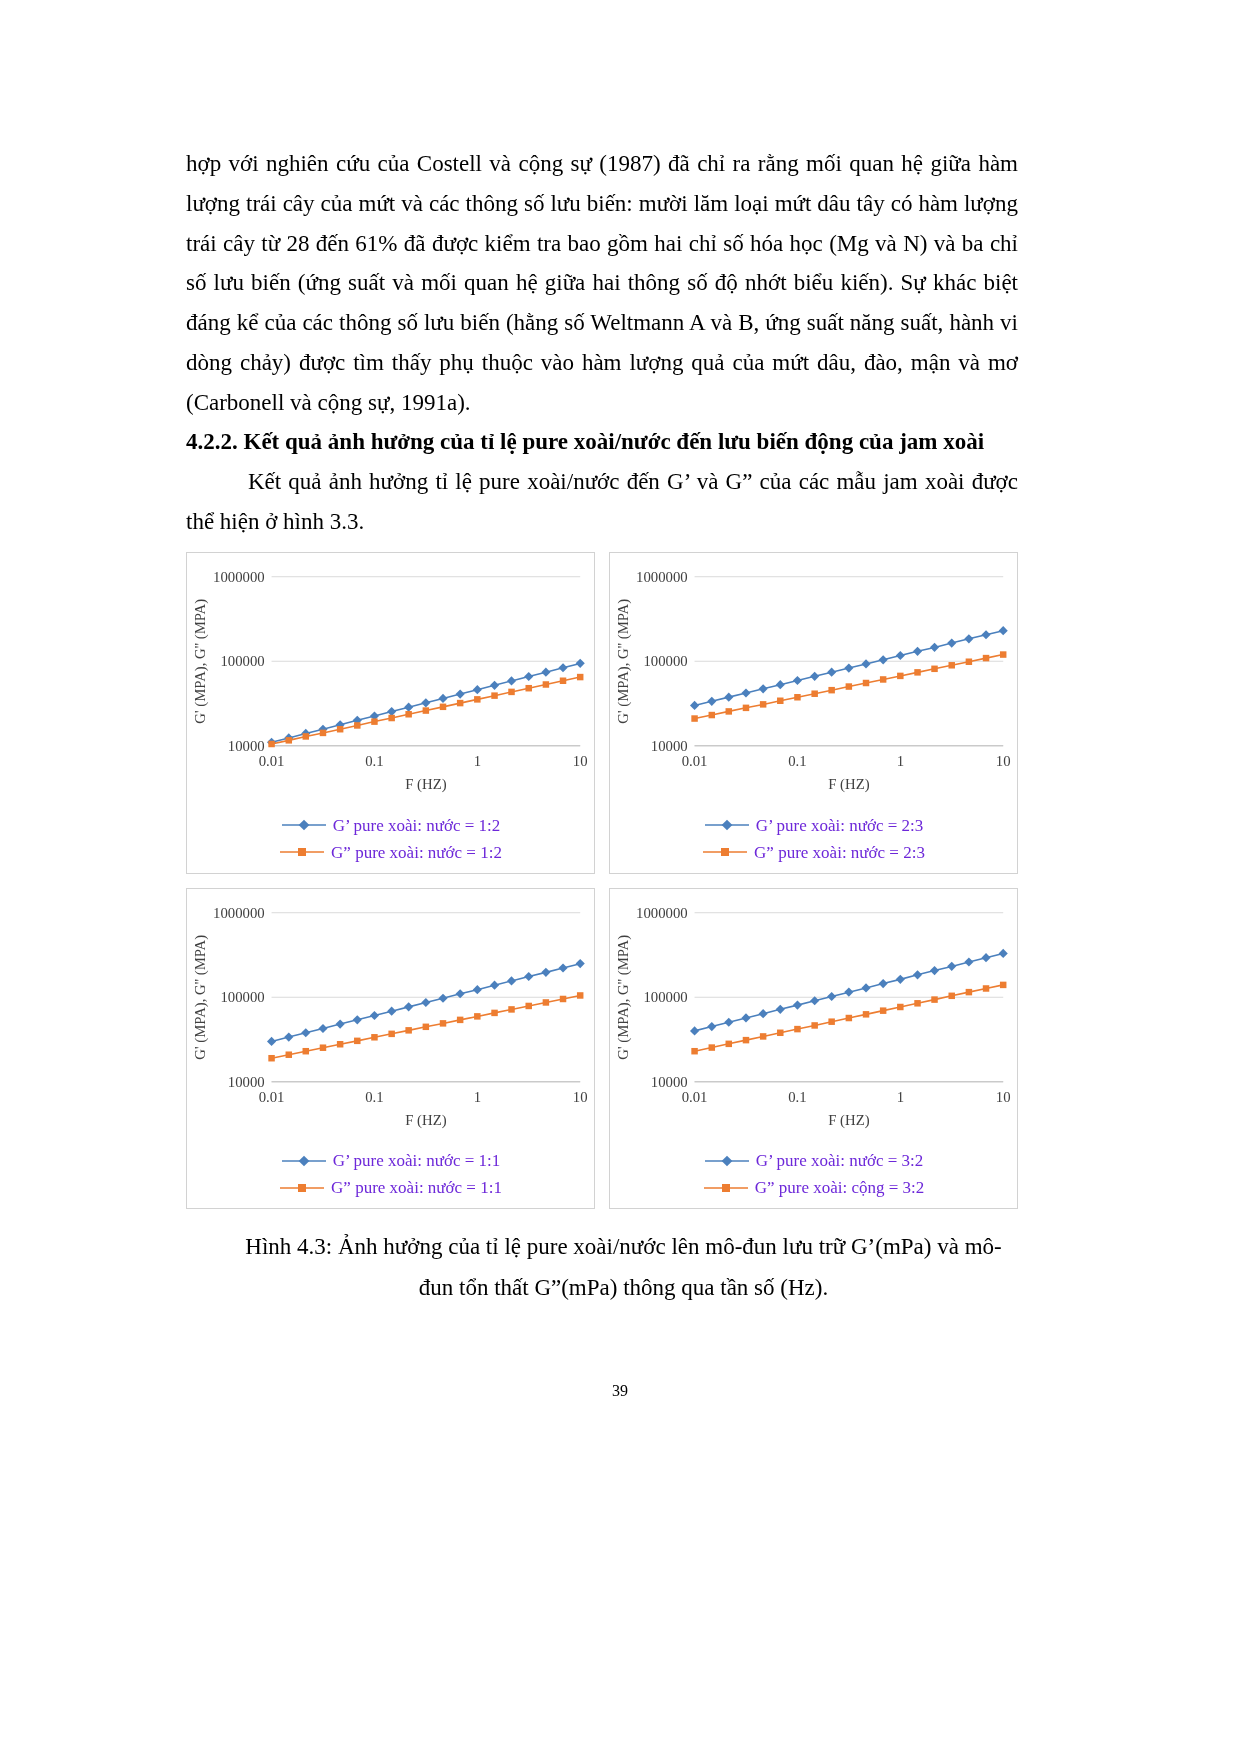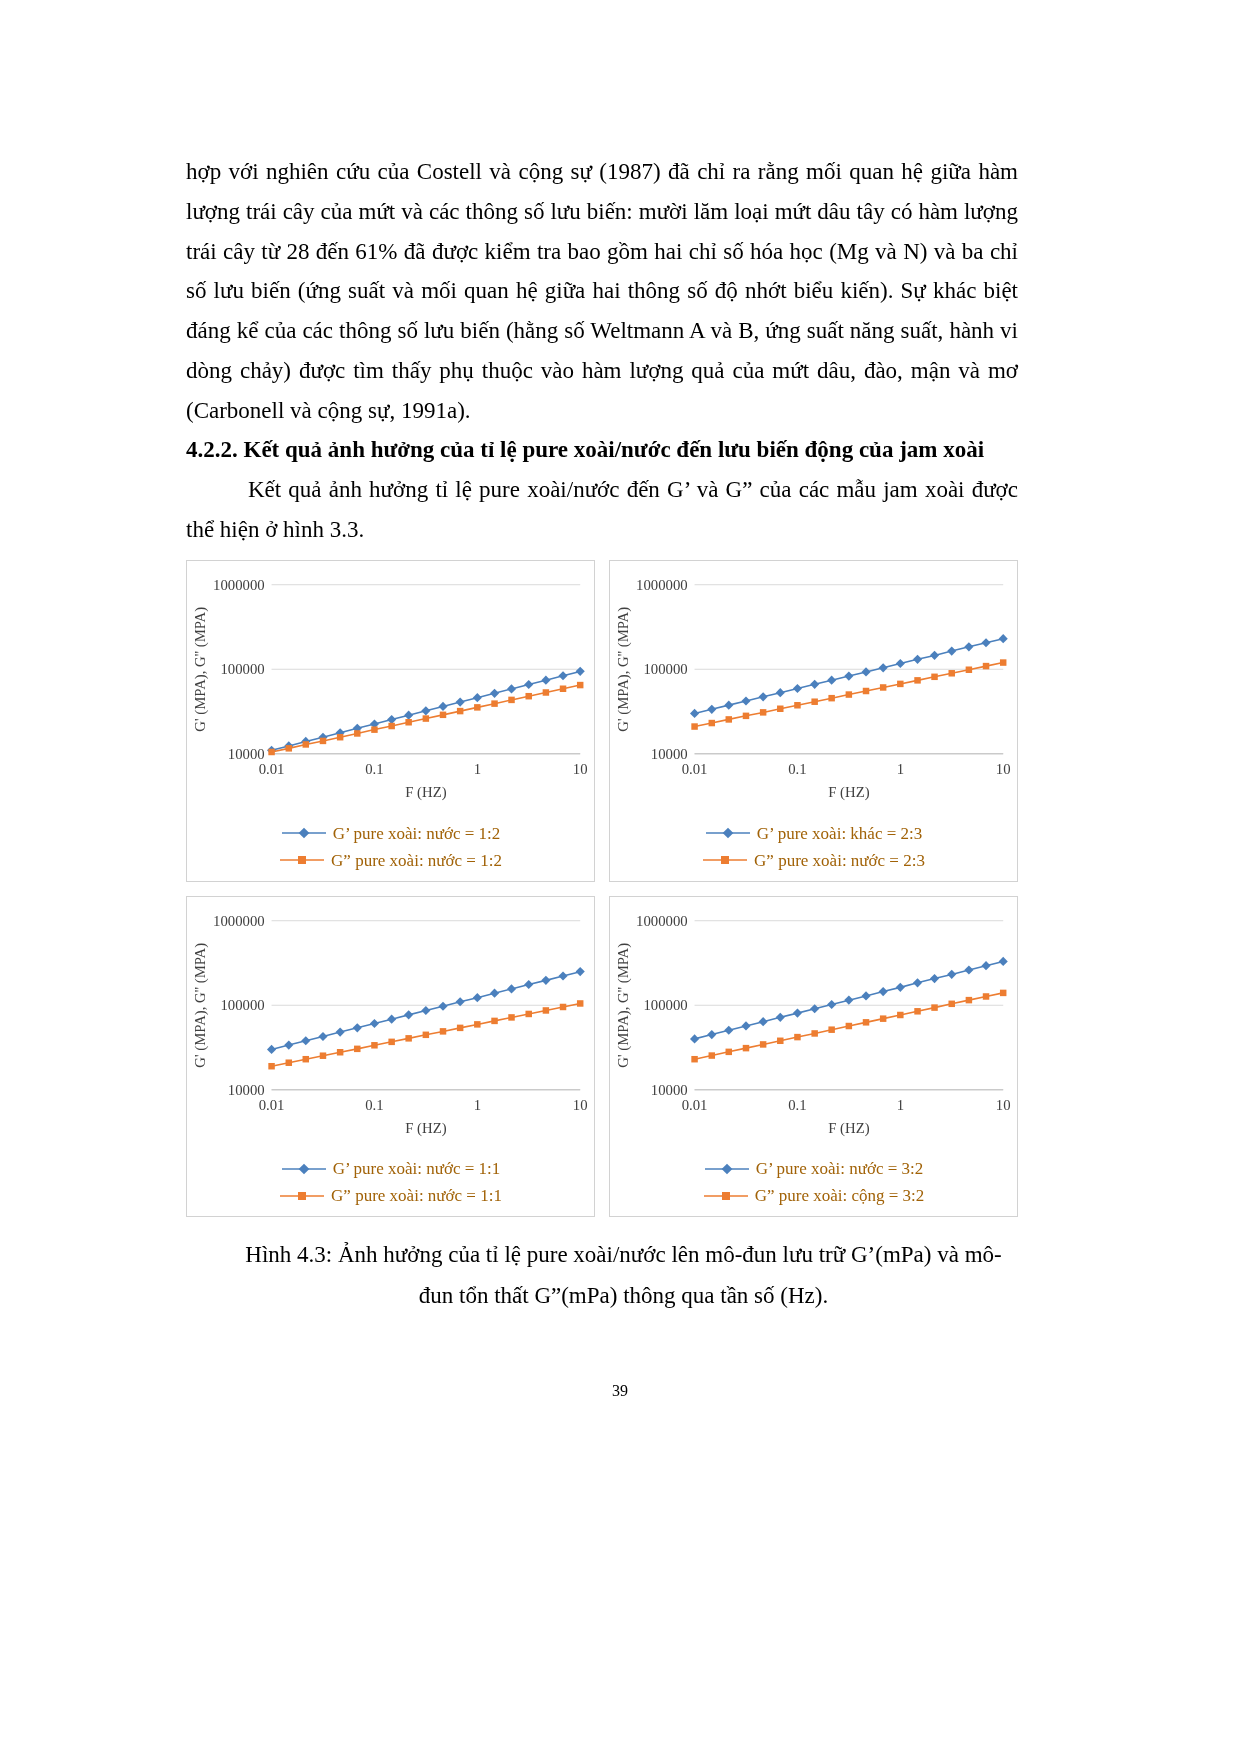--- a/index.html
+++ b/index.html
@@ -2,33 +2,33 @@
 <html><head>
 <meta charset="utf-8">
 <style>
   * { margin:0; padding:0; box-sizing:border-box; }
   html,body { background:#888; }
   body { width:1240px; font-family:"Liberation Serif","DejaVu Serif",serif; }
   .page {
     position:relative; width:1240px; height:1754px; background:#ffffff;
     overflow:hidden; margin:0 auto; color:#000;
   }
-  .content { position:absolute; left:186px; top:152px; width:832px; }
+  .content { position:absolute; left:186px; top:144px; width:832px; }
   .body-text { font-size:23px; line-height:1.73; text-align:justify; }
   .heading { font-weight:bold; text-align:left; }
   .indent-first { text-indent:62px; }
   .charts-grid {
     display:grid; grid-template-columns:1fr 1fr; gap:14px 14px; margin-top:10px;
   }
   .chart-box {
     border:1px solid #d2d2d2; background:#fff; padding:8px 2px 12px 2px;
   }
   .chart-plot svg { display:block; }
   .chart-legend { display:flex; flex-direction:column; align-items:center; gap:10px; margin-top:8px; }
-  .legend-row { display:flex; align-items:center; gap:6px; font-size:17px; color:#a16207; line-height:1; }
+  .legend-row { display:flex; align-items:center; gap:6px; font-size:17px; color:#6d28d9; line-height:1; }
   .caption { font-size:23px; line-height:1.78; text-align:center; margin-top:18px;margin-left:43px; }
   .page-number {
     position:absolute; left:0; top:1382px; width:1240px; text-align:center;
     font-size:16px; color:#000;
   }
 </style>
 </head>
 <body>
 
 <div class="page">
@@ -169,21 +169,21 @@
               <rect x="377.2360643802048" y="95.48132117710635" width="6.6" height="6.6" fill="#ED7D31"></rect>
               <rect x="394.7" y="91.89041283990424" width="6.6" height="6.6" fill="#ED7D31"></rect>
             </svg>
           </div>
           <div class="chart-legend">
             <div class="legend-row">
               <svg width="46" height="14">
                 <line x1="1" y1="7" x2="45" y2="7" stroke="#4B80BD" stroke-width="1.6"></line>
                 <rect x="19.2" y="3.2" width="7.6" height="7.6" fill="#4B80BD" transform="rotate(45 23 7)"></rect>
               </svg>
-              <span>G’ pure xoài: khác = 2:3</span>
+              <span>G’ pure xoài: nước = 2:3</span>
             </div>
             <div class="legend-row">
               <svg width="46" height="14">
                 <line x1="1" y1="7" x2="45" y2="7" stroke="#ED7D31" stroke-width="1.6"></line>
                 <rect x="19" y="3" width="8" height="8" fill="#ED7D31"></rect>
               </svg>
               <span>G” pure xoài: nước = 2:3</span>
             </div>
           </div>
         </div>

